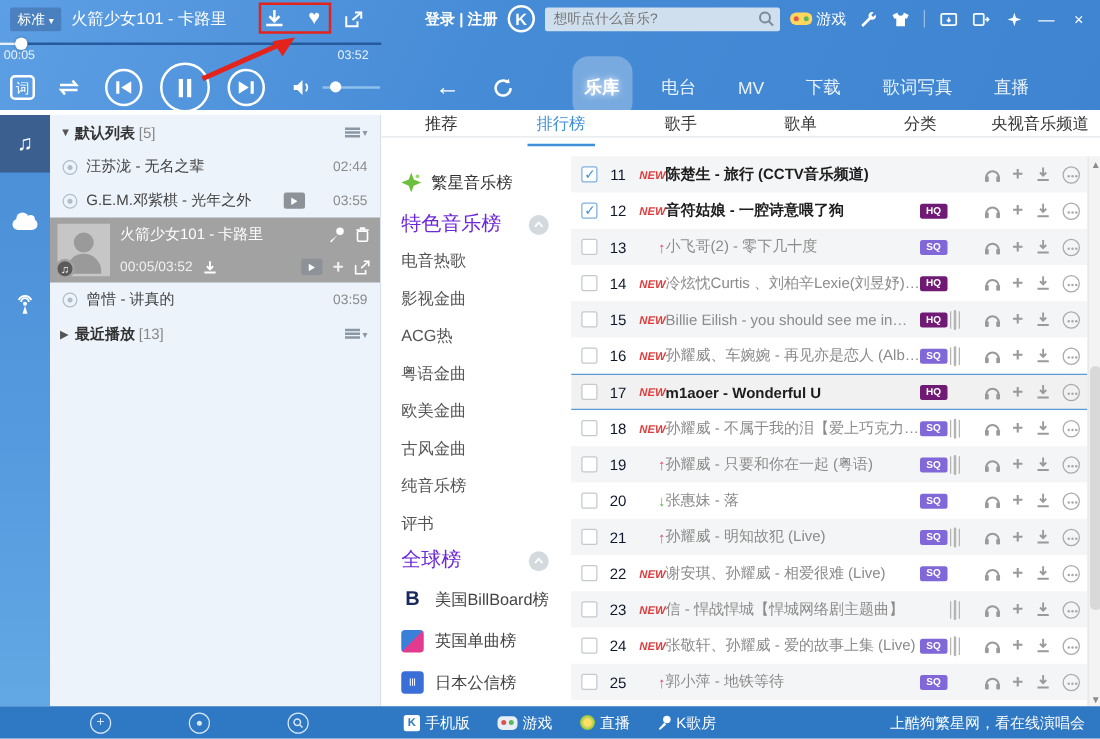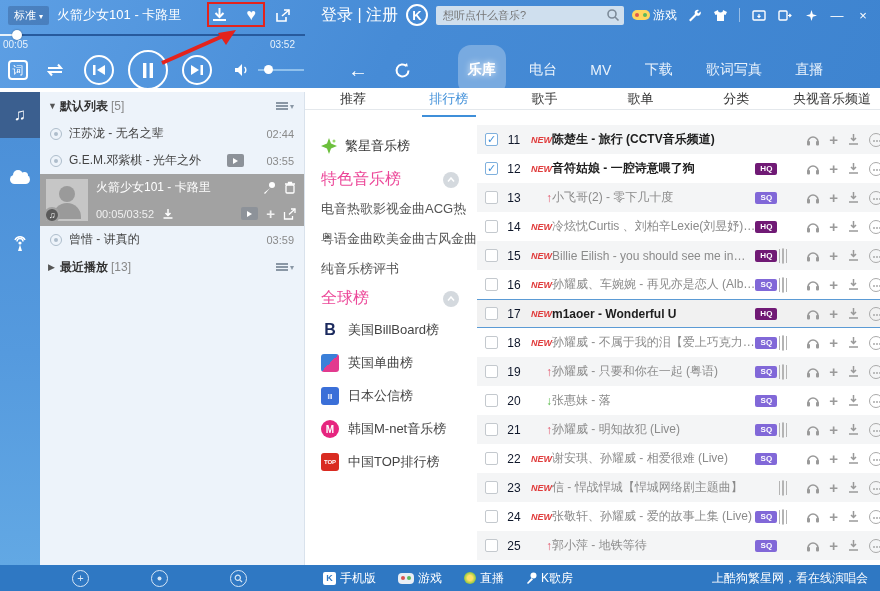--- a/index.html
+++ b/index.html
@@ -9,21 +9,21 @@
   
   .topbar { position:relative; height:88px; background:linear-gradient(115deg,#5d9fe4 0%,#468bd6 45%,#3e84d0 100%); color:#fff; }
   .title-row { position:relative; height:30px; display:flex; align-items:center; padding:0 8px; gap:8px; }
   .quality-btn { background:rgba(0,0,30,.18); border:none; color:#fff; font-size:11px; padding:2px 6px; border-radius:2px; cursor:pointer; }
   .quality-btn .caret { font-size:8px; }
   .np-title { font-size:13px; white-space:nowrap; }
   .tb-ic { display:inline-flex; align-items:center; justify-content:center; width:24px; height:22px; cursor:pointer; }
   .dl-slot { margin-left:18px; }
   .heart { font-size:16px; line-height:1; }
   .spacer { flex:1; }
-  .login-box { font-size:16px; white-space:nowrap; }
+  .login-box { font-size:12px; white-space:nowrap;font-weight:bold; }
   .k-logo { width:22px; height:22px; border:2px solid #fff; border-radius:50%; display:flex; align-items:center; justify-content:center; font-weight:bold; font-size:13px; }
   .search-box { position:relative; width:188px; height:19px; background:#cfdfee; border-radius:2px; display:flex; align-items:center; }
   .search-box input { flex:1; border:none; background:transparent; font-size:11px; color:#555; padding:0 20px 0 7px; outline:none; font-family:"Liberation Sans",sans-serif; }
   .search-mag { position:absolute; right:4px; top:2px; }
   .game-link { display:flex; align-items:center; gap:3px; cursor:pointer; font-size:12px; }
   .v-sep { width:1px; height:14px; background:rgba(255,255,255,.45); margin:0 2px; }
   .win-ic { width:18px; height:18px; display:flex; align-items:center; justify-content:center; cursor:pointer; font-size:13px; }
 
   
   .progress-zone { position:absolute; left:0; top:30px; width:305px; height:18px; }
@@ -104,24 +104,24 @@
   .content { flex:1; background:#fff; position:relative; }
   .content-tabs { height:18px; display:flex; align-items:center; border-bottom:1px solid #e4e8ec; }
   .c-tab { flex:1; text-align:center; font-size:13px; color:#333; cursor:pointer; height:33px; line-height:30px; position:relative; }
   .c-tab.active { color:#3f8fd9; }
   .c-tab.active::after { content:""; position:absolute; left:22%; right:22%; bottom:0; height:2px; background:#3f8fd9; }
   .content-body { position:absolute; top:33px; left:0; right:0; bottom:0; display:flex; }
 
   
   .chart-nav { width:175px; padding:12px 0 0 16px; color:#555; }
   .cn-star { display:flex; align-items:center; gap:8px; cursor:pointer; color:#333; font-size:13px; margin-bottom:14px; }
-  .cn-sec-hd { display:flex; align-items:center; color:#ec4899; font-size:16px; margin:10px 0 6px; }
+  .cn-sec-hd { display:flex; align-items:center; color:#6d28d9; font-size:16px; margin:10px 0 6px; }
   .cn-collapse { margin-left:auto; margin-right:18px; width:16px; height:16px; border-radius:50%; background:#d4d9de; color:#fff; display:flex; align-items:center; justify-content:center; cursor:pointer; }
   .cn-collapse svg { display:block; }
-  .cn-grid { display:grid; grid-template-columns:1fr 1fr 1fr; row-gap:12px; margin:10px 0 4px; }
+  .cn-grid { display:grid; grid-template-columns:1fr; row-gap:12px; margin:10px 0 4px; }
   .cn-link { cursor:pointer; color:#555; font-size:13px; white-space:nowrap; }
   .cn-charts { margin-top:12px; display:flex; flex-direction:column; gap:15px; }
   .cn-chart { display:flex; align-items:center; gap:9px; cursor:pointer; color:#444; font-size:13px; white-space:nowrap; }
   .cc-ic { width:18px; height:18px; border-radius:3px; display:flex; align-items:center; justify-content:center; color:#fff; font-size:10px; font-weight:bold; flex:none; }
 
   
   .song-table { flex:1; position:relative; }
   .song-row { display:flex; align-items:center; height:29px; padding:0 6px 0 8px; color:#8b8b8b; }
   .song-row.alt { background:#f4f5f6; }
   .song-row.hover { background:#f1f1f1; border-top:1px solid #5b9bd5; border-bottom:1px solid #5b9bd5; height:29px; }

